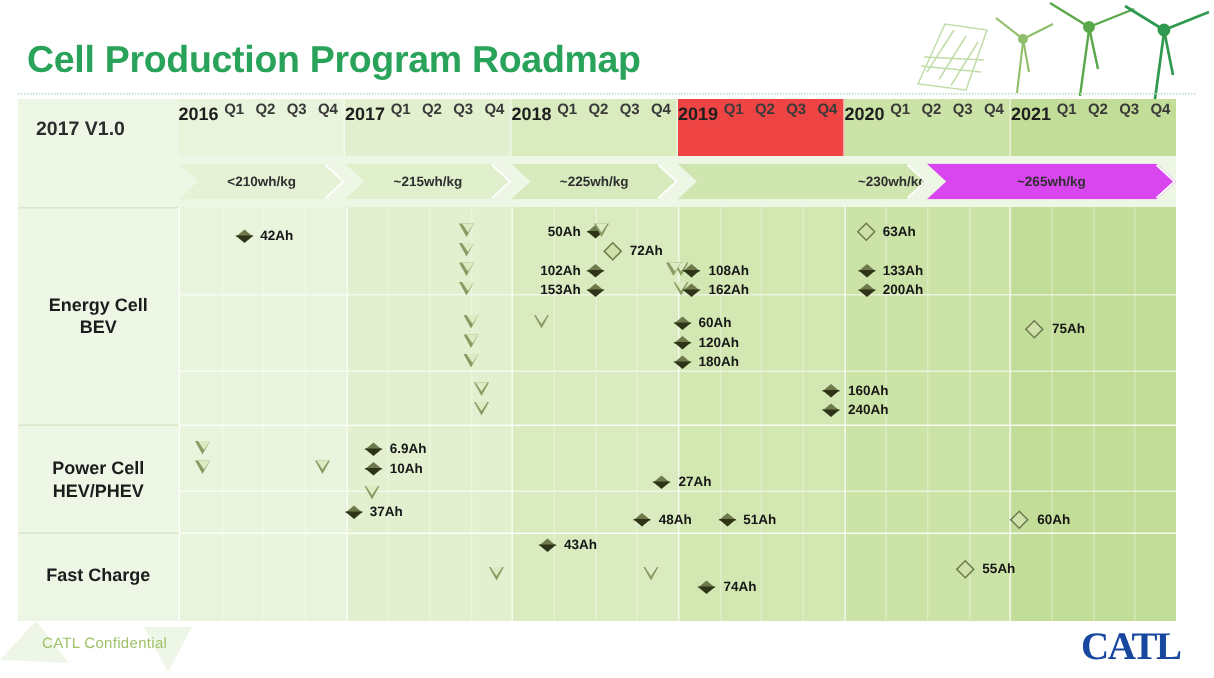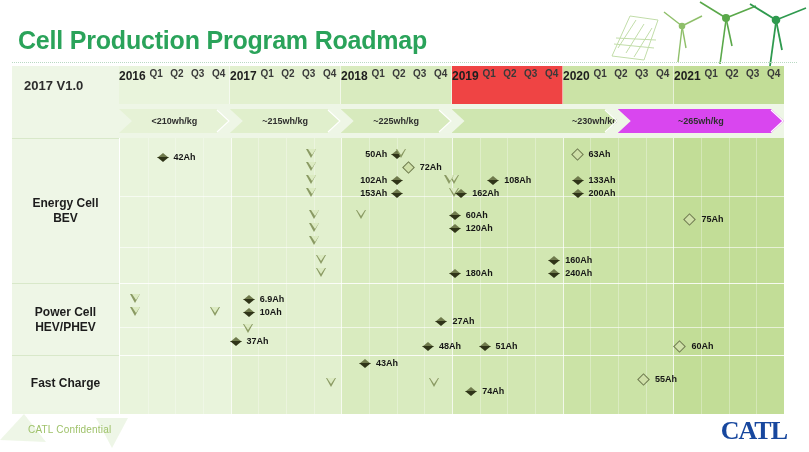--- a/index.html
+++ b/index.html
@@ -386,21 +386,21 @@
           </div>
           <div class="marker" style="top: 50px; left: 49.5%;">
             <span class="glyph g-tri"></span>
           </div>
           <div class="marker" style="top: 11px; left: 41.5%;">
             <span class="glyph g-tri"></span>
           </div>
           <div class="marker" style="top: 37px; left: 48.8%;">
             <span class="glyph g-tri"></span>
           </div>
-          <div class="marker" style="top: 37px; left: 50.5%; margin-left: 32px;">
+          <div class="marker" style="top: 37px; left: 50.5%;">
             <span class="glyph g-filled"></span>
             <span class="lbl">108Ah</span>
           </div>
           <div class="marker" style="top: 50px; left: 50.5%;">
             <span class="glyph g-filled"></span>
             <span class="lbl">162Ah</span>
           </div>
           <div class="marker" style="top: 11px; left: 68%;">
             <span class="glyph g-diamond"></span>
             <span class="lbl">63Ah</span>
@@ -426,21 +426,21 @@
             <span class="glyph g-tri"></span>
           </div>
           <div class="marker" style="top: 72px; left: 49.5%;">
             <span class="glyph g-filled"></span>
             <span class="lbl">60Ah</span>
           </div>
           <div class="marker" style="top: 85px; left: 49.5%;">
             <span class="glyph g-filled"></span>
             <span class="lbl">120Ah</span>
           </div>
-          <div class="marker" style="top: 98px; left: 49.5%; margin-top: 32px;">
+          <div class="marker" style="top: 98px; left: 49.5%;">
             <span class="glyph g-filled"></span>
             <span class="lbl">180Ah</span>
           </div>
           <div class="marker" style="top: 76px; left: 85%;">
             <span class="glyph g-diamond"></span>
             <span class="lbl">75Ah</span>
           </div>
           <div class="marker" style="top: 117px; left: 29.5%;">
             <span class="glyph g-tri"></span>
           </div>

